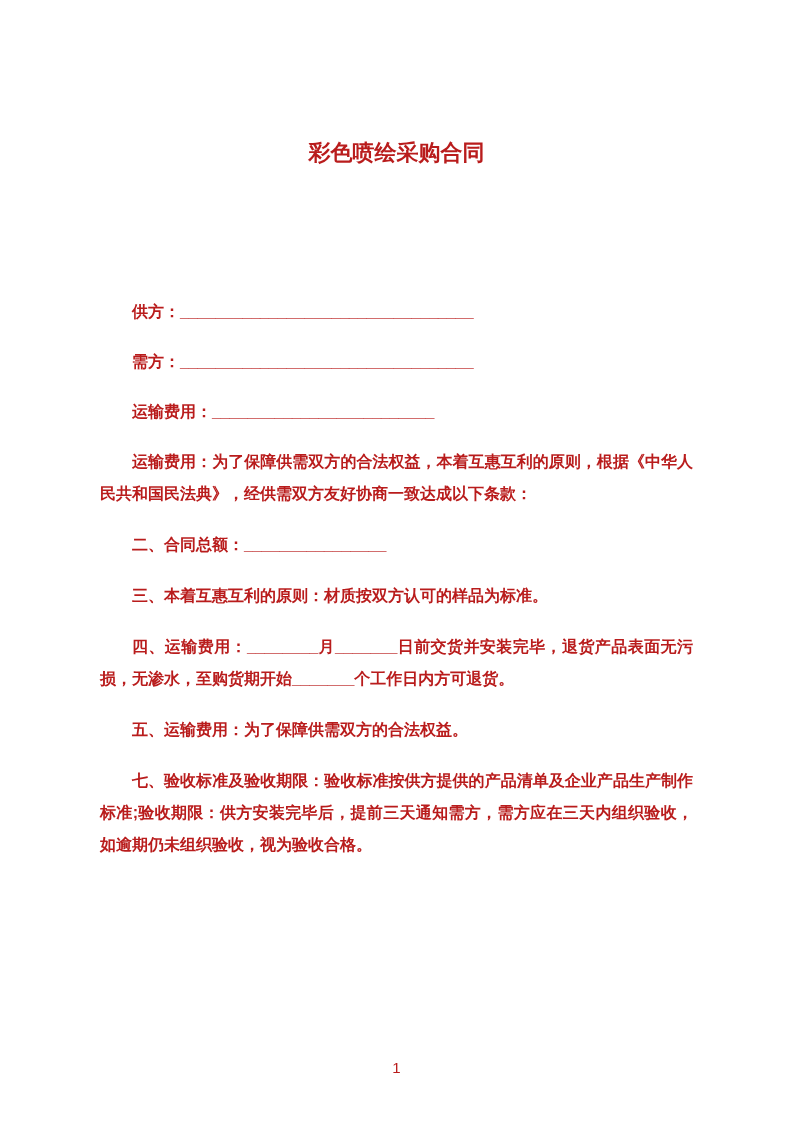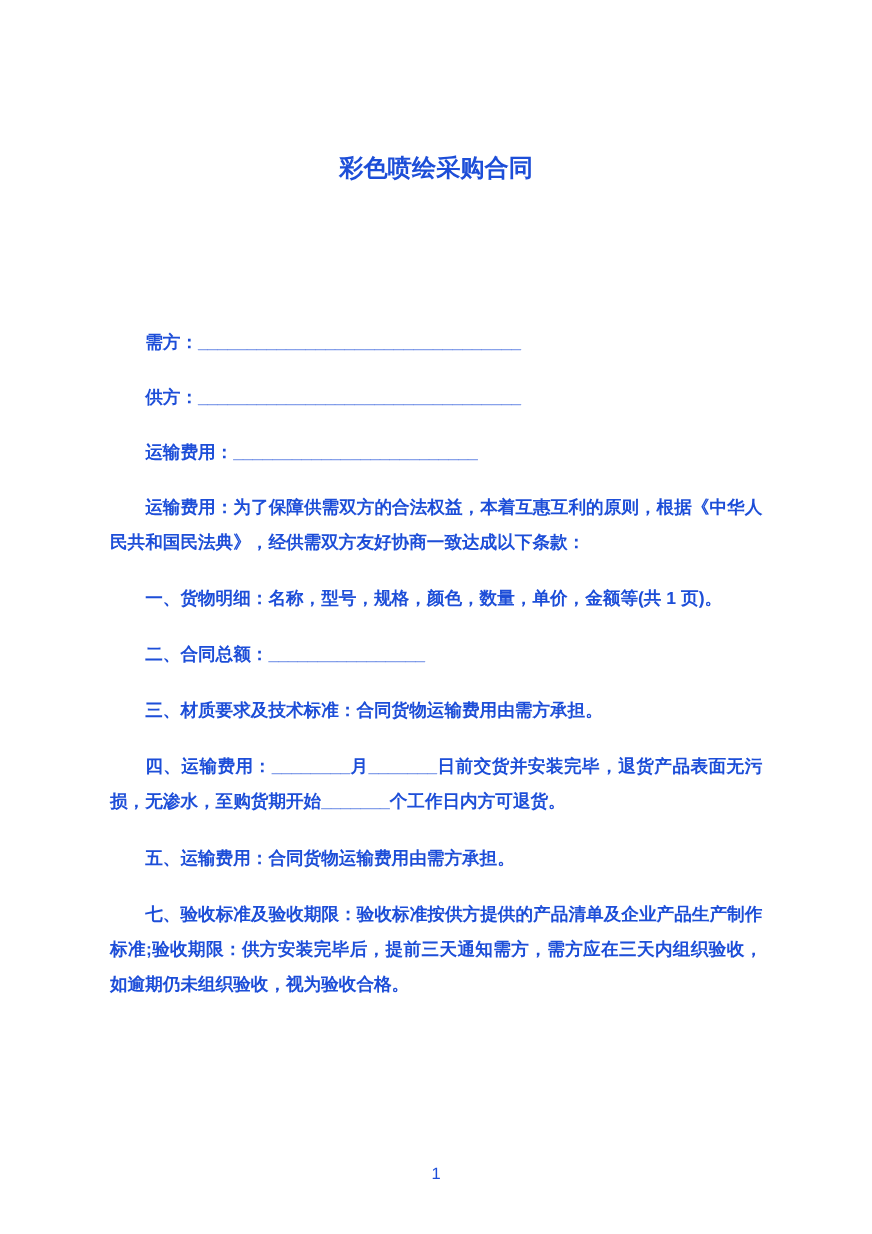--- a/index.html
+++ b/index.html
@@ -10,21 +10,21 @@
   .page {
     position: relative;
     width: 793px;
     height: 1122px;
     margin: 0 auto;
     background: #ffffff;
     box-sizing: border-box;
     padding: 140px 100px 0 100px;
     font-family: "Liberation Sans", "DejaVu Sans", sans-serif;
     font-weight: bold;
-    color: #1d4ed8;
+    color: #b91c1c;
     font-size: 16px;
     line-height: 32px;
     overflow: hidden;
   }
   .doc-title {
     font-size: 22px;
     line-height: 26px;
     font-weight: bold;
     text-align: center;
     margin: 0 0 130px 0;
@@ -50,36 +50,35 @@
     line-height: 18px;
   }
 </style>
 </head>
 <body>
 
 <div class="page">
 
   <h1 class="doc-title">彩色喷绘采购合同</h1>
 
+  <p class="party-line">供方：_________________________________</p>
+
   <p class="party-line">需方：_________________________________</p>
-
-  <p class="party-line">供方：_________________________________</p>
 
   <p class="party-line">运输费用：_________________________</p>
 
   <p class="para">运输费用：为了保障供需双方的合法权益，本着互惠互利的原则，根据《中华人民共和国民法典》，经供需双方友好协商一致达成以下条款：</p>
 
-  <p class="para">一、货物明细：名称，型号，规格，颜色，数量，单价，金额等(共 1 页)。</p>
 
   <p class="para">二、合同总额：________________</p>
 
-  <p class="para">三、材质要求及技术标准：合同货物运输费用由需方承担。</p>
+  <p class="para">三、本着互惠互利的原则：材质按双方认可的样品为标准。</p>
 
   <p class="para">四、运输费用：________月_______日前交货并安装完毕，退货产品表面无污损，无渗水，至购货期开始_______个工作日内方可退货。</p>
 
-  <p class="para">五、运输费用：合同货物运输费用由需方承担。</p>
+  <p class="para">五、运输费用：为了保障供需双方的合法权益。</p>
 
 
   <p class="para">七、验收标准及验收期限：验收标准按供方提供的产品清单及企业产品生产制作标准;验收期限：供方安装完毕后，提前三天通知需方，需方应在三天内组织验收，如逾期仍未组织验收，视为验收合格。</p>
 
   <div class="page-number">1</div>
 
 </div>
 
 </body></html>

